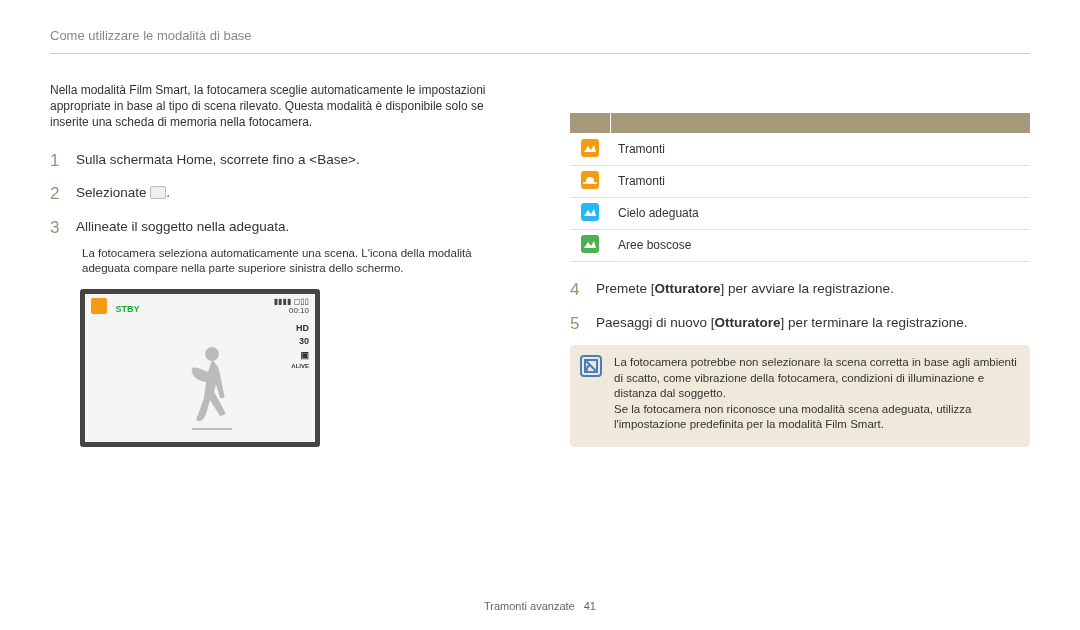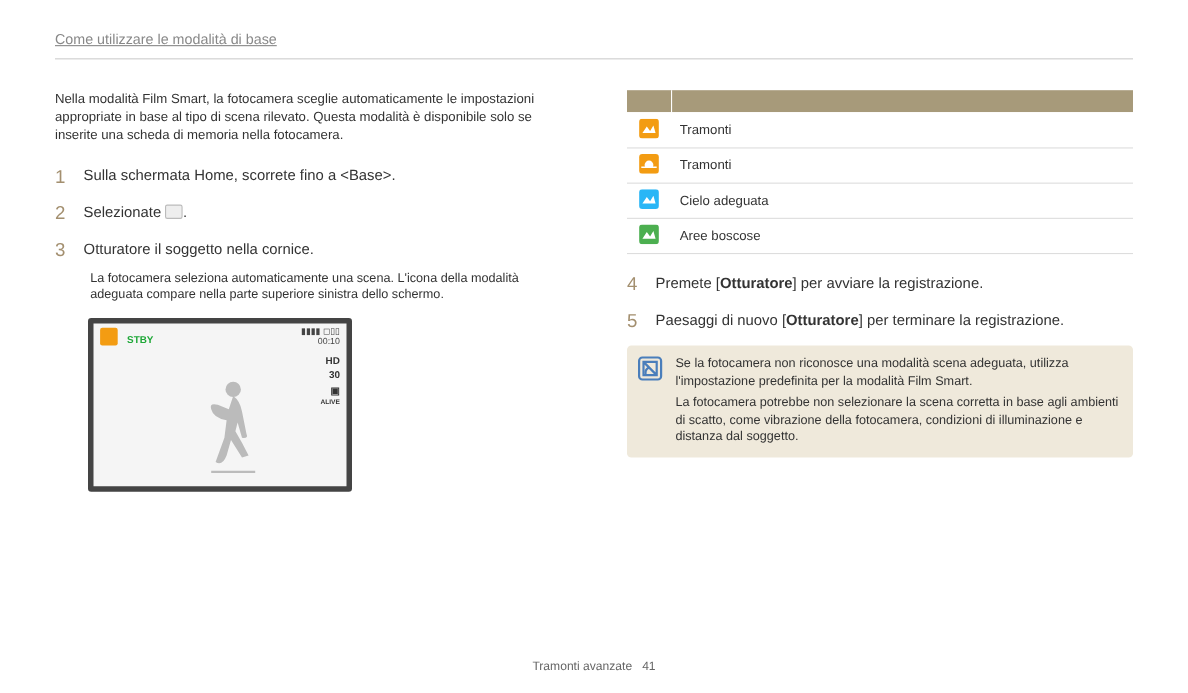--- a/index.html
+++ b/index.html
@@ -12,25 +12,25 @@
     background: #fff;
     position: relative;
     padding: 28px 50px 0 50px;
   }
   .header {
     font-size: 13px;
     color: #888;
     padding-bottom: 10px;
     border-bottom: 1px solid #ccc;
     margin-bottom: 28px;
-    text-decoration: underline;
   }
   .columns {
     display: flex;
     gap: 60px;
+    align-items: flex-end;
   }
   .col { flex: 1; }
   .intro {
     font-size: 12px;
     line-height: 1.35;
     color: #333;
     margin-bottom: 18px;
   }
   .step {
     display: flex;
@@ -198,21 +198,21 @@
 
     <div class="step">
       <span class="step-num">2</span>
       <span class="step-text">
         <span>Selezionate </span><span class="inline-icon"></span><span>.</span>
       </span>
     </div>
 
     <div class="step">
       <span class="step-num">3</span>
-      <span class="step-text">Otturatore il soggetto nella cornice.</span>
+      <span class="step-text">Allineate il soggetto nella adeguata.</span>
     </div>
     <p class="step-sub">La fotocamera seleziona automaticamente una scena. L'icona della modalità adeguata compare nella parte superiore sinistra dello schermo.</p>
 
     <div class="cam">
       <div class="cam-top">
         <span>
           <span class="cam-badge"></span>
           <span class="stby">STBY</span>
         </span>
         <span class="cam-icons-tr">
@@ -292,22 +292,22 @@
       </span>
     </div>
 
     <div class="note-box">
       <span class="note-icon">
         <svg width="18" height="18" viewBox="0 0 18 18">
             <path d="M3 3 L15 3 L15 15 L3 15 Z M3 3 L15 15" stroke="#4a7ebb" stroke-width="2" fill="none"></path>
             <path d="M5 14 Q4 10 8 8" stroke="#4a7ebb" stroke-width="2" fill="none"></path>
           </svg>
       </span>
+      <div>La fotocamera potrebbe non selezionare la scena corretta in base agli ambienti di scatto, come vibrazione della fotocamera, condizioni di illuminazione e distanza dal soggetto.</div>
       <div style="margin-bottom:4px">Se la fotocamera non riconosce una modalità scena adeguata, utilizza l'impostazione predefinita per la modalità Film Smart.</div>
-      <div>La fotocamera potrebbe non selezionare la scena corretta in base agli ambienti di scatto, come vibrazione della fotocamera, condizioni di illuminazione e distanza dal soggetto.</div>
     </div>
   </div>
 </div>
 
 <div class="footer">
   <span>Tramonti avanzate</span>
   <span class="pg">41</span>
 </div>
 
 </body></html>

